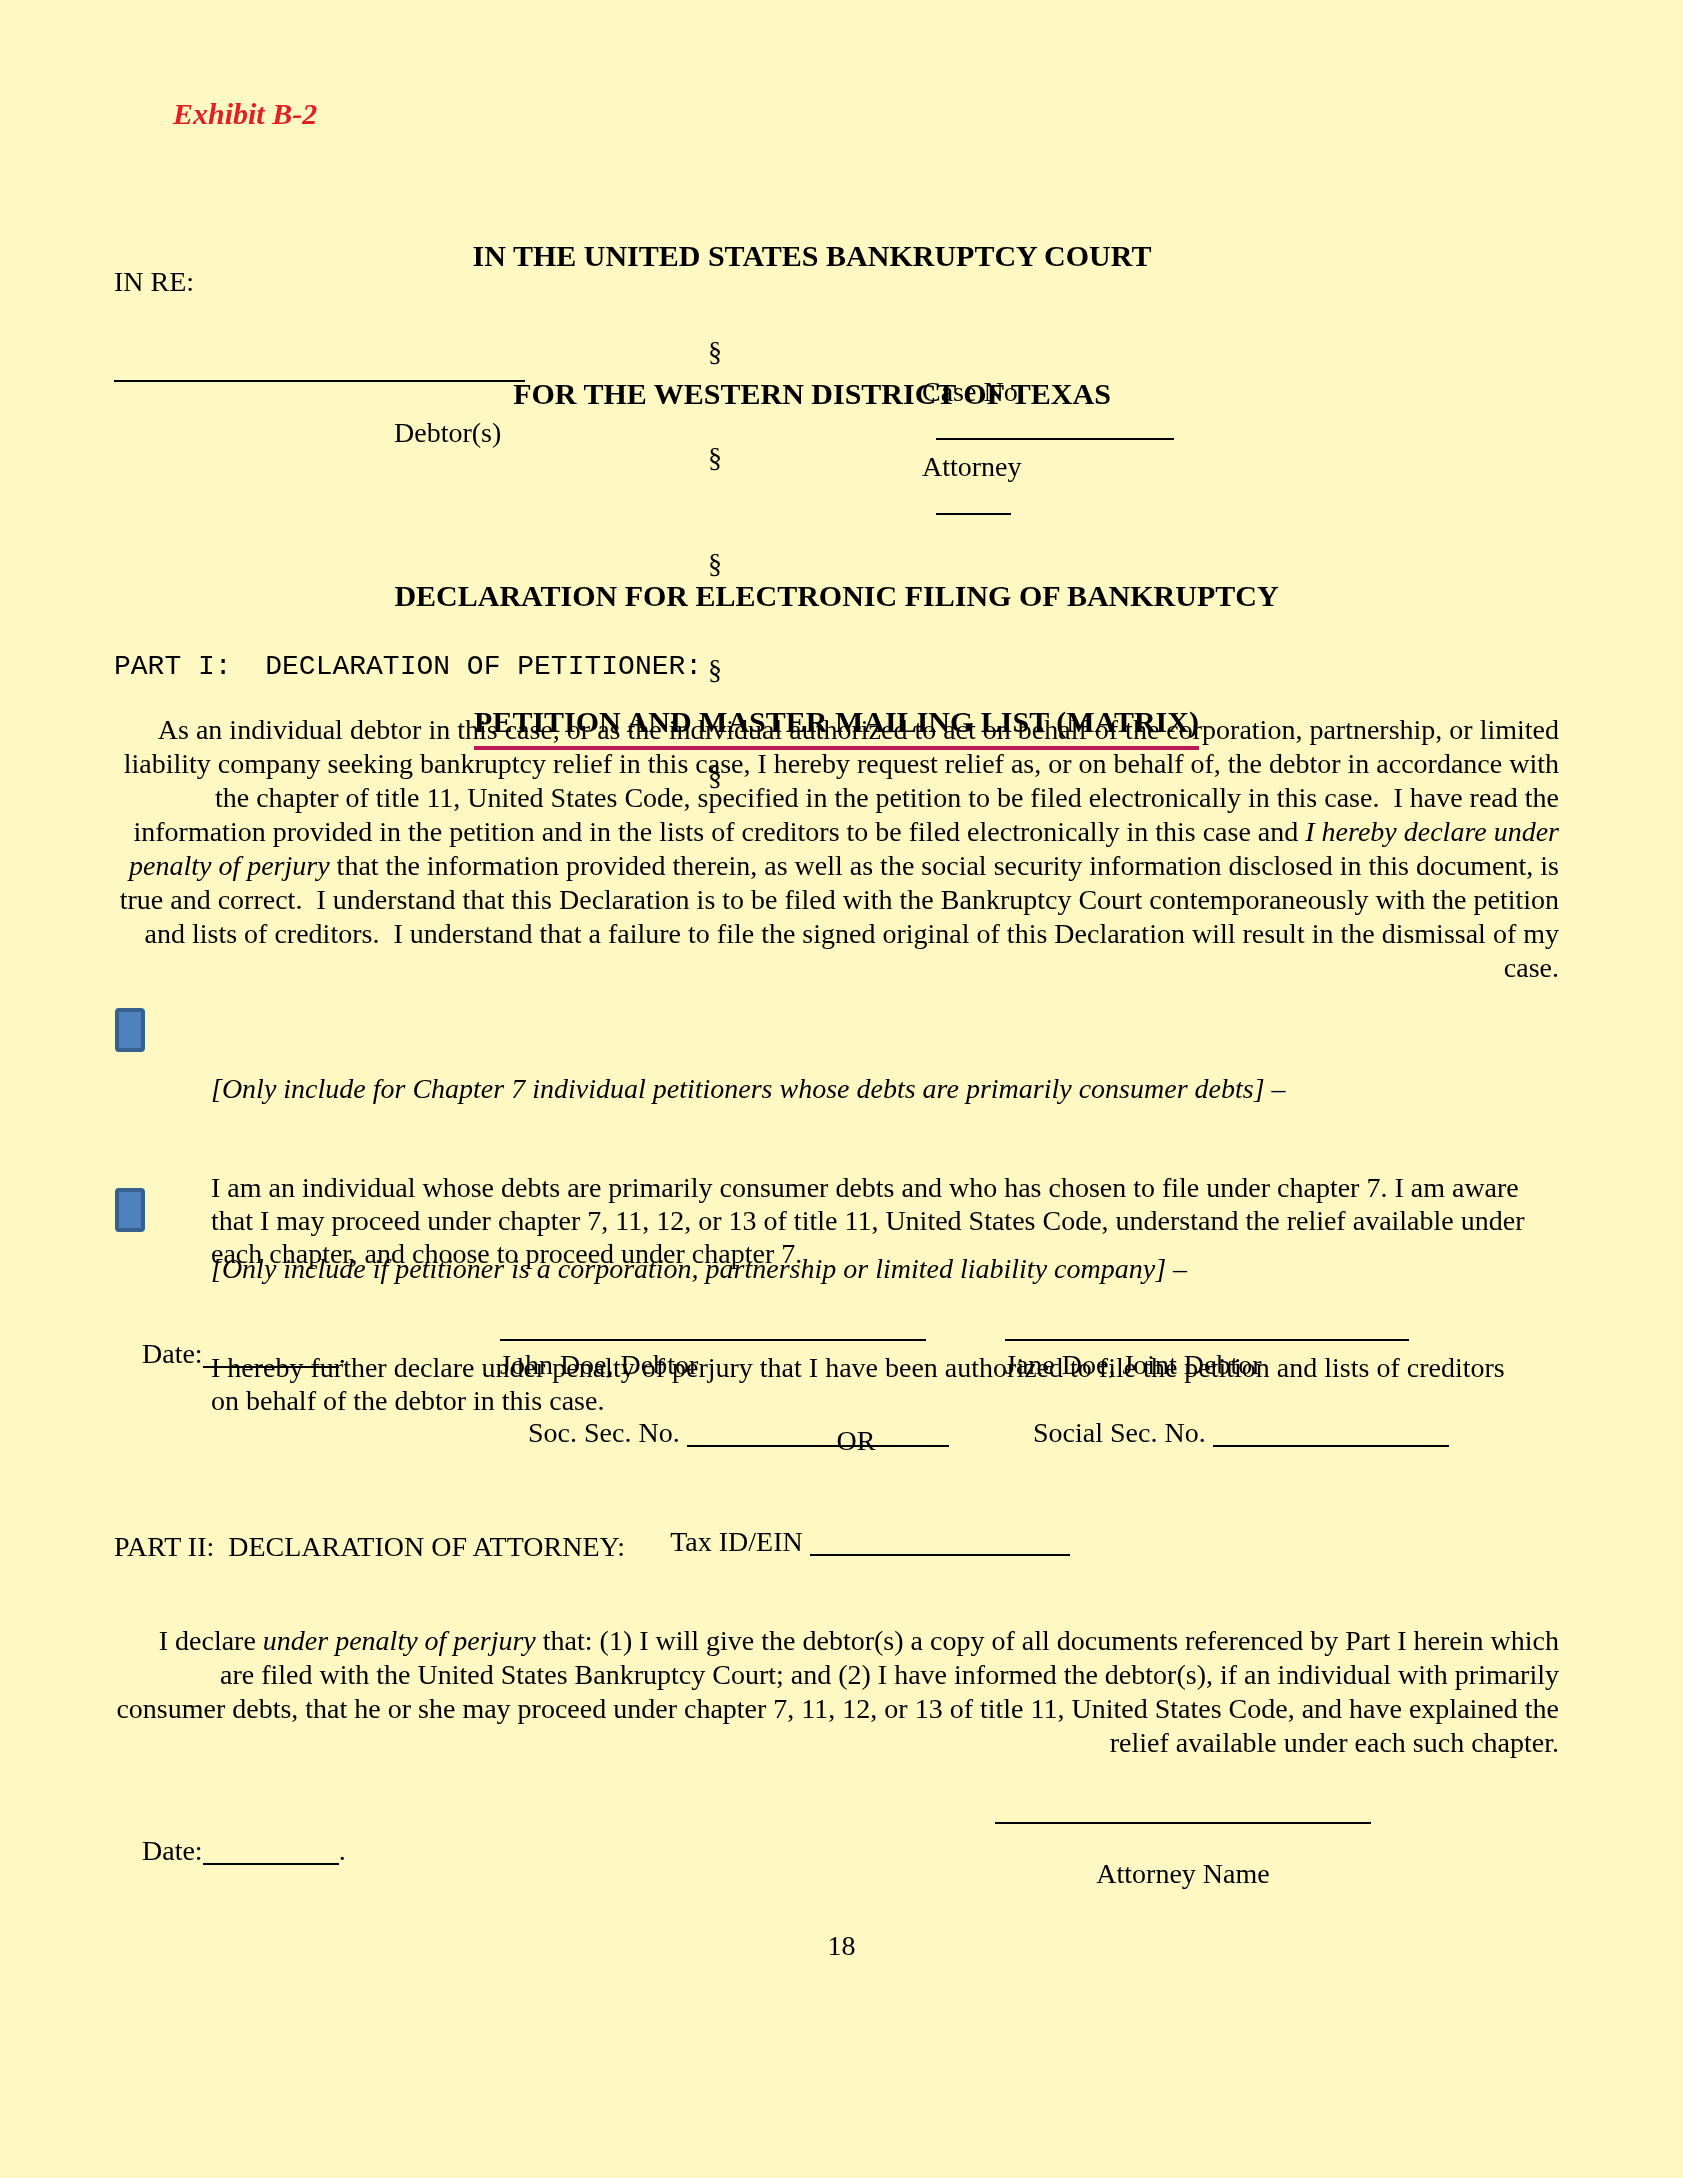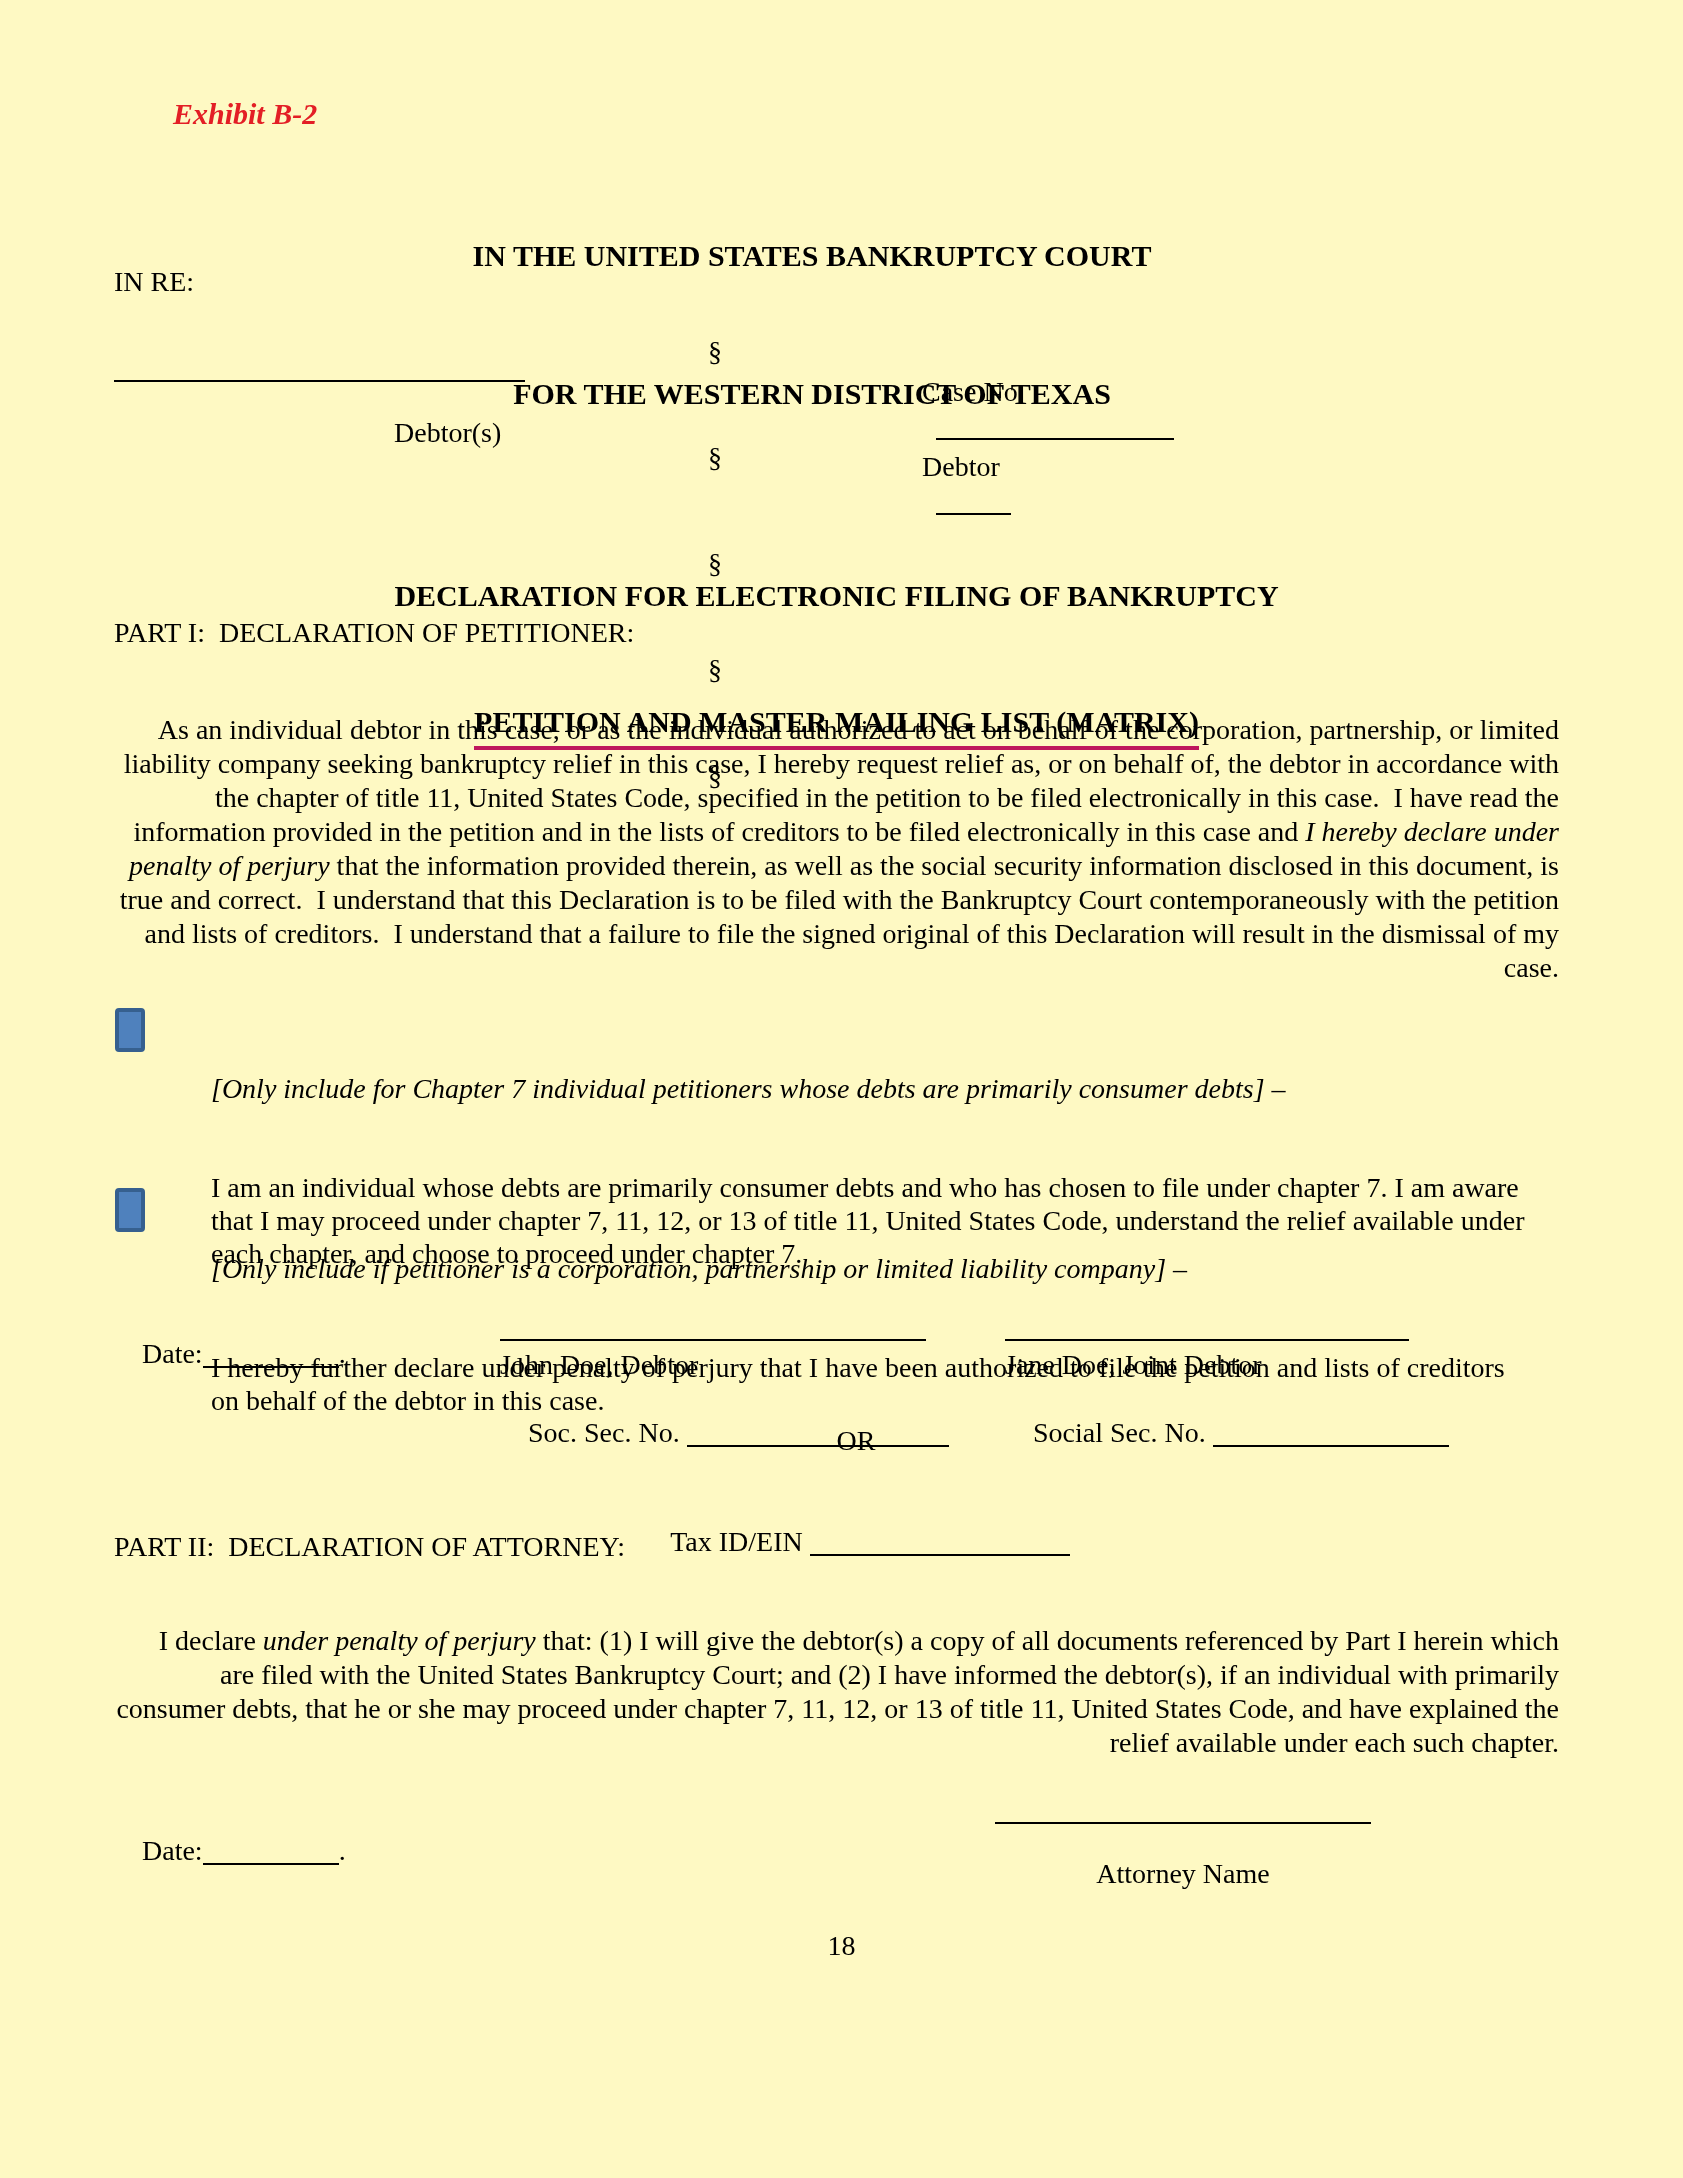--- a/index.html
+++ b/index.html
@@ -56,30 +56,30 @@
   </div>
 
   <div class="abs rule" style="left:114px; top:358px; width:411px; height:22px;"></div>
   <div class="abs" style="left:394px; top:416px;">Debtor(s)</div>
 
   <div class="abs" style="left:894px; top:341px;">
     <span>Case No.</span>
     <span class="blank" style="width:238px; margin-left:14px;"></span>
   </div>
   <div class="abs" style="left:894px; top:416px;">
-    <span>Debtor</span>
+    <span>Attorney</span>
     <span class="blank" style="width:75px; margin-left:14px;"></span>
   </div>
 
   <div class="abs hd-title" style="left:0; top:491px; width:1673px;">
     <div>DECLARATION FOR ELECTRONIC FILING OF BANKRUPTCY</div>
     <div><span class="u-title">PETITION AND MASTER MAILING LIST (MATRIX)</span></div>
   </div>
 
-  <div class="abs" style="left:114px; top:616px;">PART I:  DECLARATION OF PETITIONER:</div>
+  <div class="abs" style="left:114px; top:650px;font-family:Liberation Mono, monospace;">PART I:  DECLARATION OF PETITIONER:</div>
 
   <div class="abs para indent" style="left:114px; top:679px; width:1445px;">
     <span>As an individual debtor in this case, or as the individual authorized to act on behalf of the corporation, partnership, or limited liability company seeking bankruptcy relief in this case, I hereby request relief as, or on behalf of, the debtor in accordance with the chapter of title 11, United States Code, specified in the petition to be filed electronically in this case.  I have read the information provided in the petition and in the lists of creditors to be filed electronically in this case and </span><span class="i">I hereby declare under penalty of perjury</span><span> that the information provided therein, as well as the social security information disclosed in this document, is true and correct.  I understand that this Declaration is to be filed with the Bankruptcy Court contemporaneously with the petition and lists of creditors.  I understand that a failure to file the signed original of this Declaration will result in the dismissal of my case.</span>
   </div>
 
   <div class="abs opt-box" style="left:115px; top:1008px;"></div>
   <div class="abs cb-text" style="left:211px; top:1006px; width:1327px;">
     <div><span class="i">[Only include for Chapter 7 individual petitioners whose debts are primarily consumer debts]</span><span> –</span></div>
     <div>I am an individual whose debts are primarily consumer debts and who has chosen to file under chapter 7. I am aware that I may proceed under chapter 7, 11, 12, or 13 of title 11, United States Code, understand the relief available under each chapter, and choose to proceed under chapter 7.</div>
   </div>

